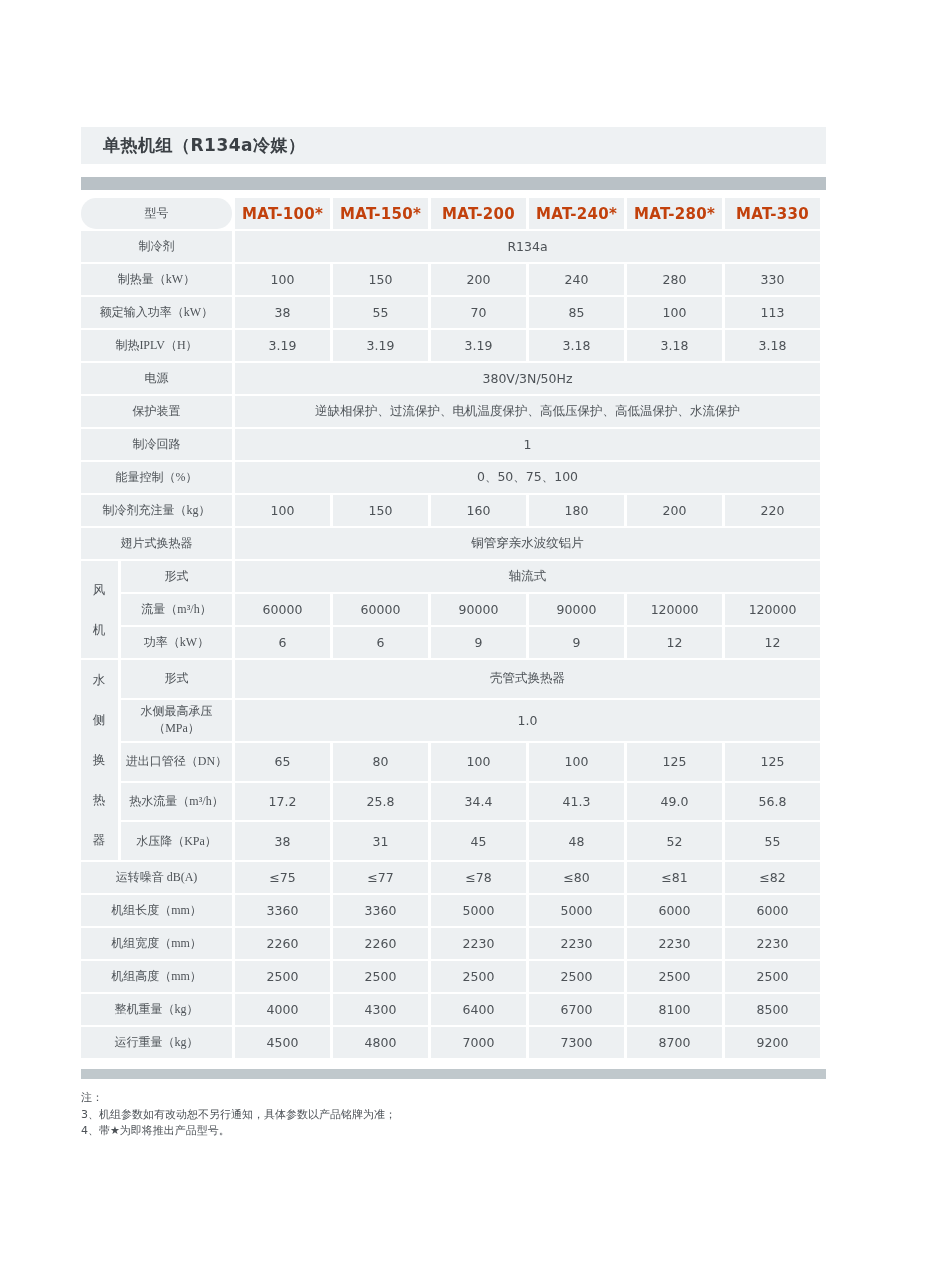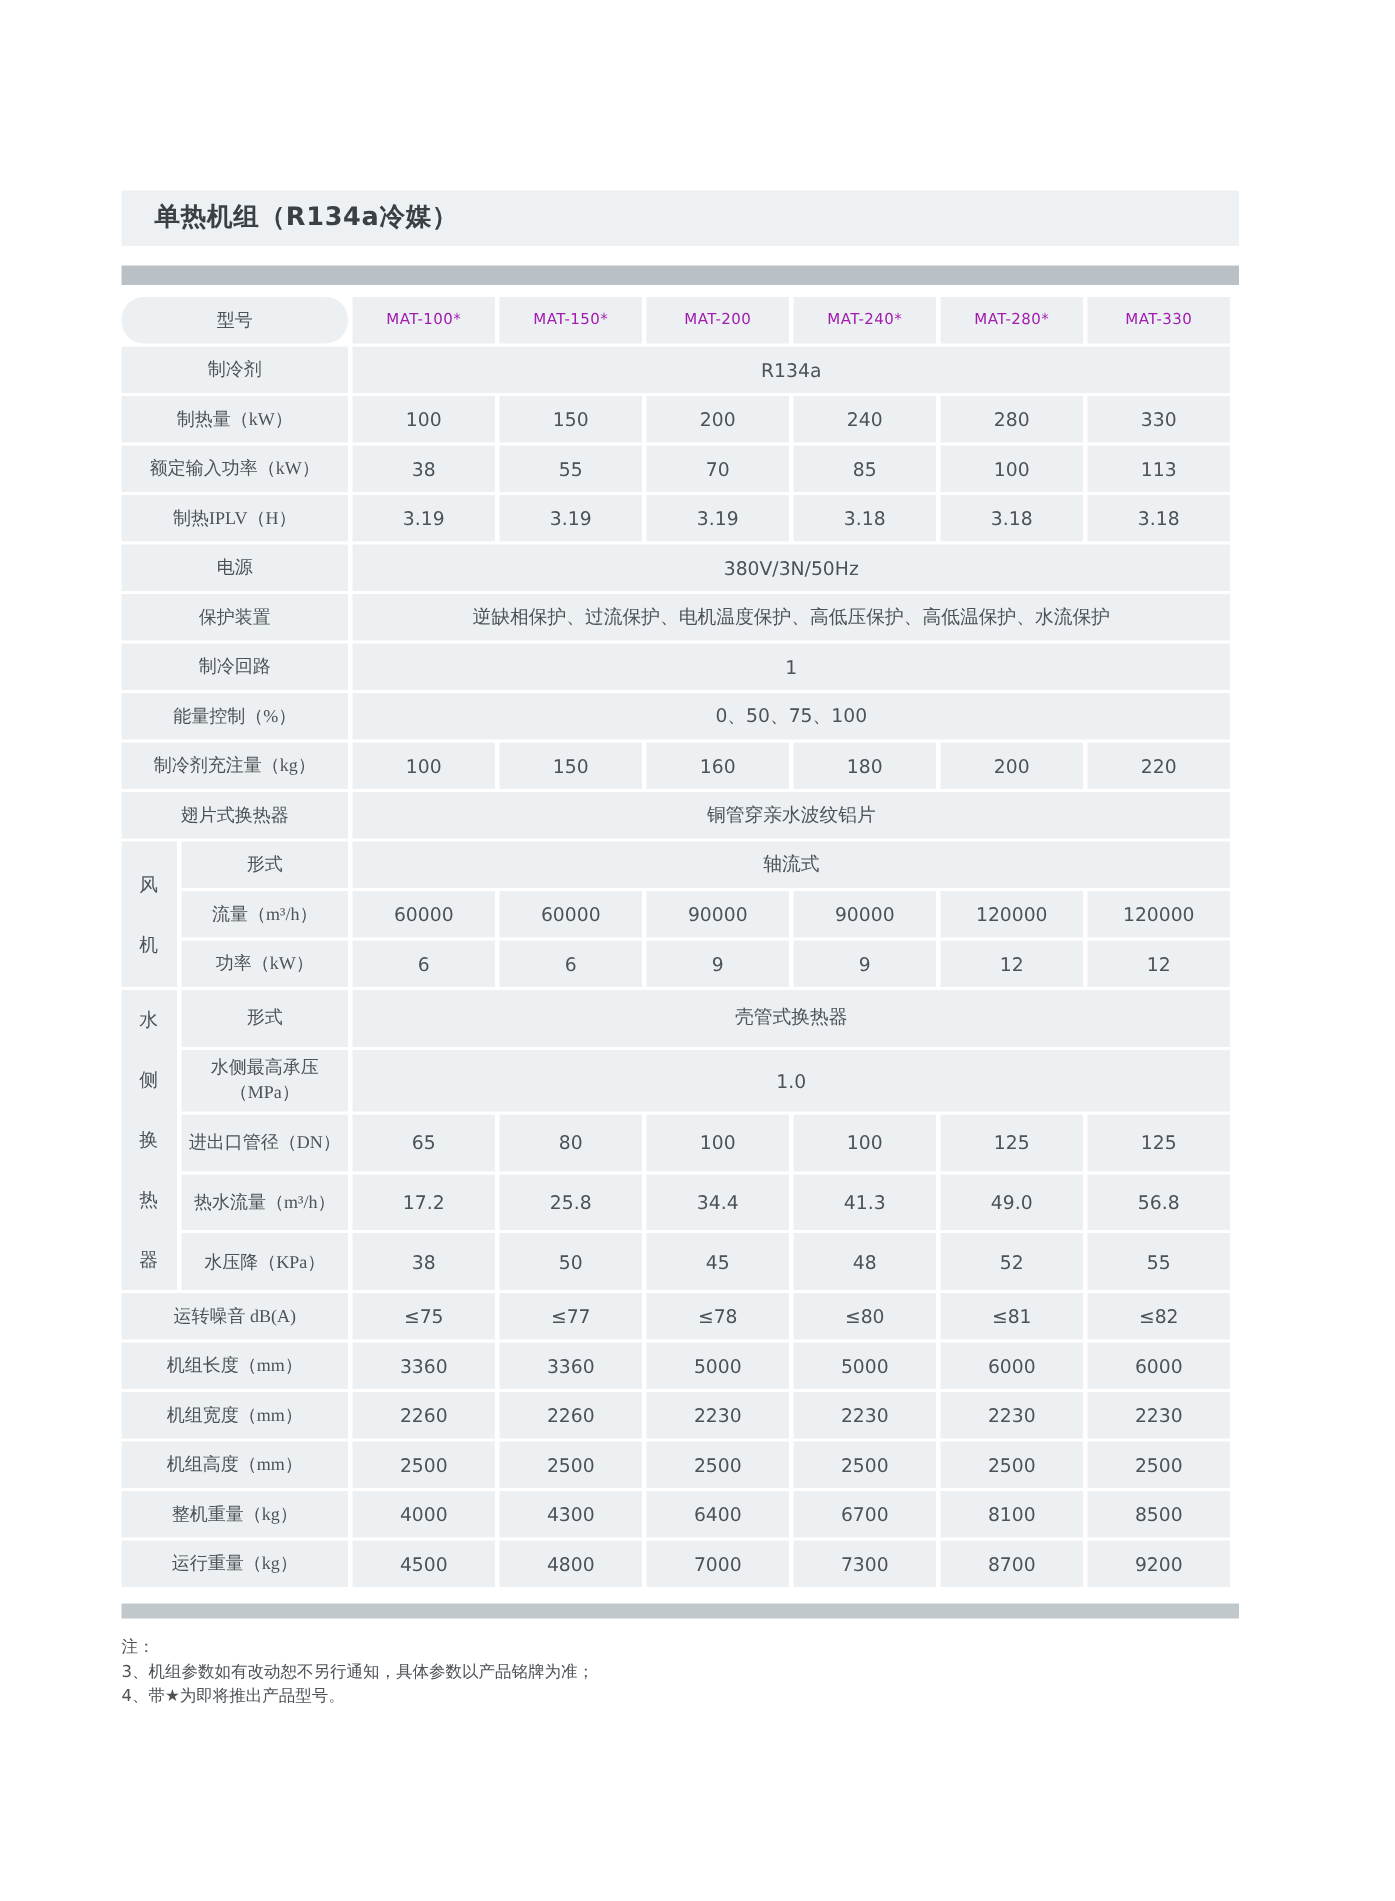--- a/index.html
+++ b/index.html
@@ -19,21 +19,21 @@
   .divider-bar.bottom{height:10px;background:#c0c8cc;margin-top:9px;}
   table.spec{
     border-collapse:separate;border-spacing:3px 2px;
     table-layout:fixed;width:745px;margin:6px 0 0 -3px;
     font-size:12px;
   }
   table.spec td, table.spec th{
     background:#edf0f2;height:31px;text-align:center;vertical-align:middle;
     padding:0 2px;overflow:hidden;font-weight:normal;color:#4d5257;
   }
-  table.spec th.model{font-weight:normal;font-size:10px;color:#a21caf;letter-spacing:0.3px;}
+  table.spec th.model{font-weight:bold;font-size:15px;color:#c2410c;letter-spacing:0.3px;}
   table.spec th.label-h{font-size:12px;border-radius:15px;}
   table.spec td.group{
     white-space:pre-line;line-height:40px;font-size:12.5px;letter-spacing:1px;
   }
   table.spec td.label{font-size:12px;font-family:Liberation Serif, serif;}
   table.spec td.val{font-size:12.5px;}
   .notes{margin-top:11px;font-size:11px;line-height:16.5px;color:#4d5257;}
   .notes .note-line{white-space:nowrap;}
 </style>
 </head>
@@ -179,21 +179,21 @@
           <td class="val">17.2</td>
           <td class="val">25.8</td>
           <td class="val">34.4</td>
           <td class="val">41.3</td>
           <td class="val">49.0</td>
           <td class="val">56.8</td>
         </tr>
         <tr>
           <td class="label">水压降（KPa）</td>
           <td class="val">38</td>
-          <td class="val">50</td>
+          <td class="val">31</td>
           <td class="val">45</td>
           <td class="val">48</td>
           <td class="val">52</td>
           <td class="val">55</td>
         </tr>
         <tr>
           <td class="label" colspan="2">运转噪音 dB(A)</td>
           <td class="val">≤75</td>
           <td class="val">≤77</td>
           <td class="val">≤78</td>

